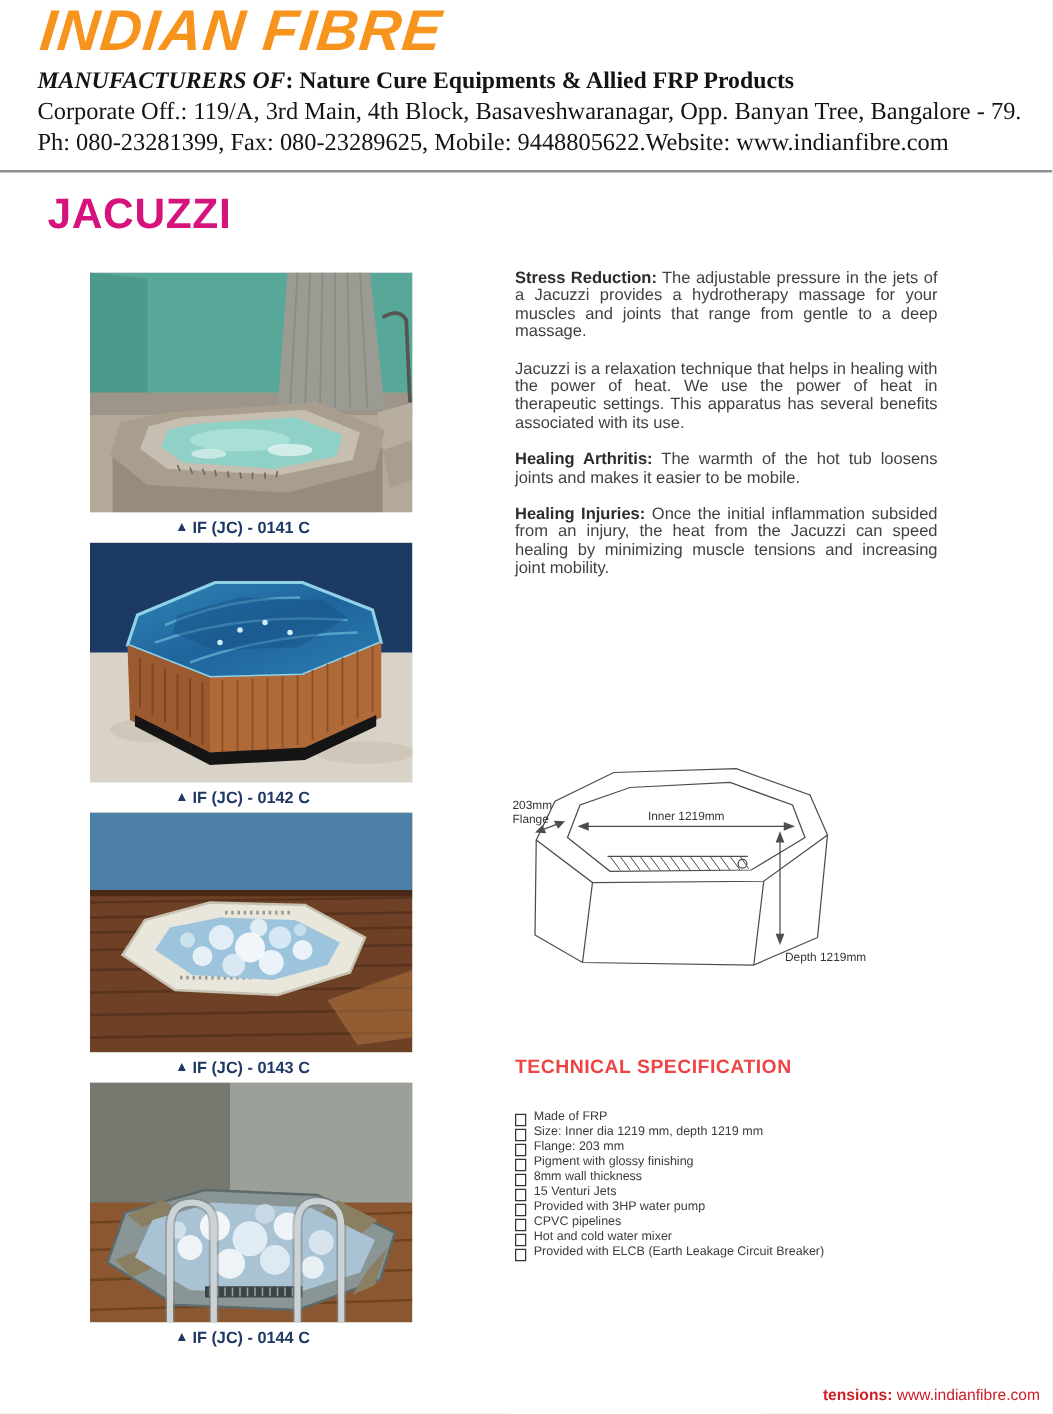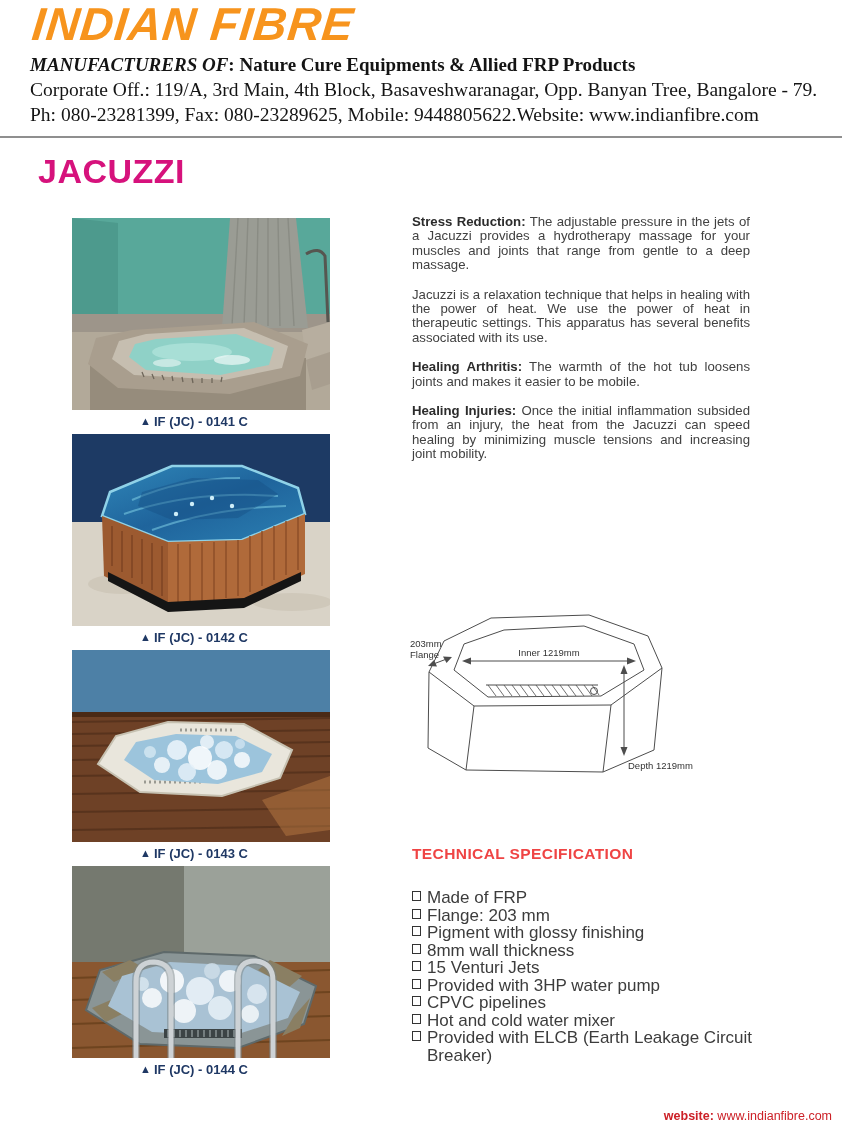--- a/index.html
+++ b/index.html
@@ -42,21 +42,21 @@
     font-size:13.2px;line-height:1.09;text-align:justify;color:#414141;}
   .right-col p{margin:0 0 15px 0;}
   .right-col strong{color:#2c2c2c;}
   
   .diagram{position:absolute;left:396px;top:608px;width:300px;height:182px;}
   .diagram text{font-family:"Liberation Sans",sans-serif;font-size:9.5px;fill:#333;}
   
   .spec{position:absolute;left:412px;top:845px;width:400px;}
   .spec h2{margin:0 0 26px 0;font-size:15.5px;font-weight:800;color:#ef4444;letter-spacing:.4px;}
   .spec ul{list-style:none;margin:0;padding:0;}
-  .spec li{display:flex;align-items:flex-start;font-size:17px;line-height:1.03;color:#3c3c3c;}
+  .spec li{display:flex;align-items:flex-start;font-size:10px;line-height:1.03;color:#3c3c3c;}
   .sq{flex:0 0 auto;width:7px;height:8px;border:1.4px solid #333;margin:2px 6px 0 0;}
   
   .footer{position:absolute;right:10px;top:1109px;font-size:12.5px;color:#CC2027;white-space:nowrap;}
   .footer .wl{font-weight:bold;}
   .footer .wu{text-decoration:none;color:#CC2027;}
 </style>
 </head>
 <body>
 
 <div class="page">
@@ -253,20 +253,24 @@
 
   <section class="spec">
     <h2>TECHNICAL SPECIFICATION</h2>
     <ul>
       <li>
           <span class="sq"></span>
           <span>Made of FRP</span>
         </li>
       <li>
           <span class="sq"></span>
+          <span>Size: Inner dia 1219 mm, depth 1219 mm</span>
+        </li>
+      <li>
+          <span class="sq"></span>
           <span>Flange: 203 mm</span>
         </li>
       <li>
           <span class="sq"></span>
           <span>Pigment with glossy finishing</span>
         </li>
       <li>
           <span class="sq"></span>
           <span>8mm wall thickness</span>
         </li>
@@ -287,17 +291,17 @@
           <span>Hot and cold water mixer</span>
         </li>
       <li>
           <span class="sq"></span>
           <span>Provided with ELCB (Earth Leakage Circuit Breaker)</span>
         </li>
     </ul>
   </section>
 
   <div class="footer">
-    <span class="wl">website:</span>
+    <span class="wl">tensions:</span>
     <span class="wu">www.indianfibre.com</span>
   </div>
 
 </div>
 
 </body></html>

